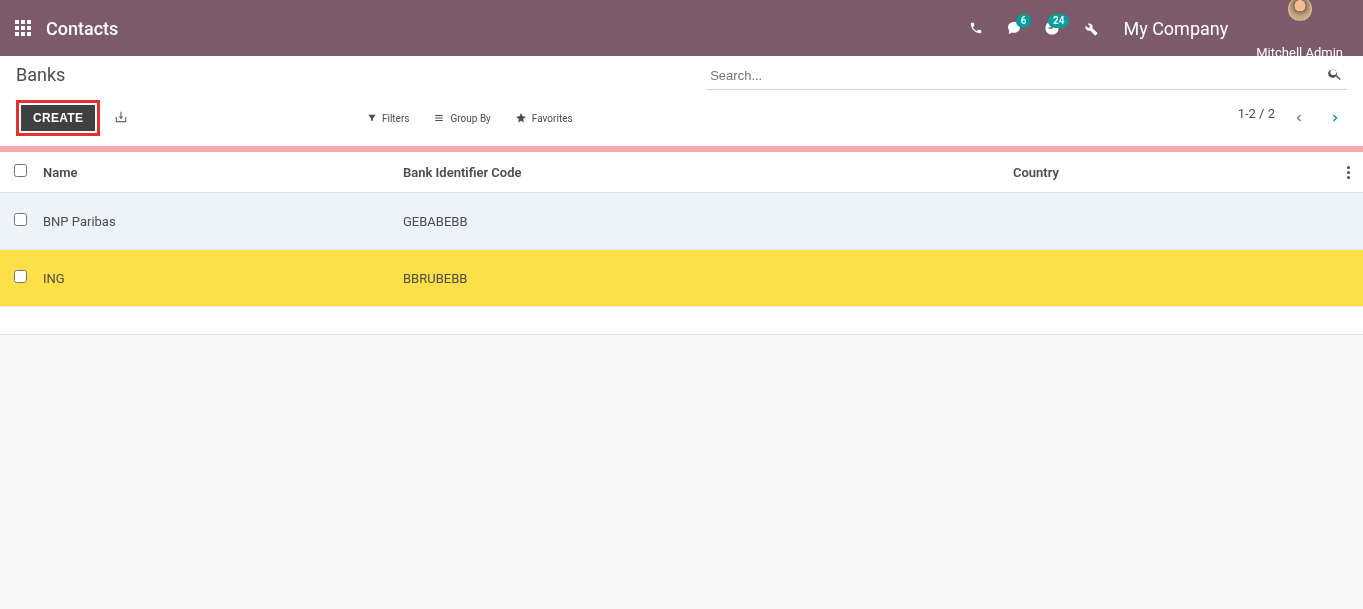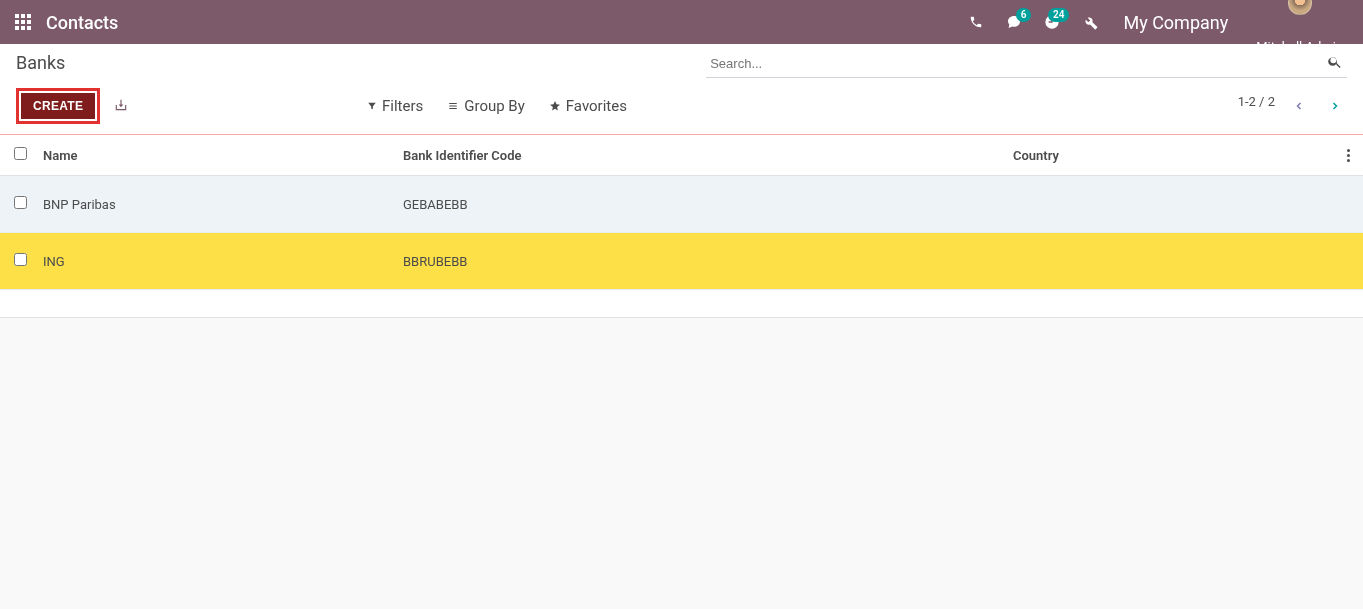--- a/index.html
+++ b/index.html
@@ -1,47 +1,47 @@
 <!DOCTYPE html>
 <html><head>
   <meta charset="utf-8">
   <style>
     * { margin: 0; padding: 0; box-sizing: border-box; }
     body { font-family: -apple-system, BlinkMacSystemFont, "Segoe UI", Roboto, "Helvetica Neue", Arial, sans-serif; font-size: 13px; color: #4c4c4c; background: #f9f9f9; width: 1363px; }
     
     
-    .navbar { height: 44px; background: #7c5a6a; display: flex; align-items: center; padding: 0 8px; color: #fff; }
+    .navbar { height: 56px; background: #7c5a6a; display: flex; align-items: center; padding: 0 8px; color: #fff; }
     .nav-apps { width: 30px; height: 30px; display: flex; align-items: center; justify-content: center; cursor: pointer; }
     .apps-grid { display: grid; grid-template-columns: repeat(3, 4px); grid-template-rows: repeat(3, 4px); gap: 2px; }
     .apps-grid span { background: #fff; width: 4px; height: 4px; }
     .nav-brand { font-size: 18px; font-weight: 500; margin-left: 8px; margin-right: 20px; }
     .nav-menu a { color: #fff; text-decoration: none; font-size: 13px; padding: 0 14px; line-height: 41px; display: inline-block; opacity: 0.95; }
     .nav-spacer { flex: 1; }
     .nav-right { display: flex; align-items: center; gap: 4px; }
     .nav-icon-btn { width: 34px; height: 41px; display: flex; align-items: center; justify-content: center; cursor: pointer; position: relative; }
     .nav-icon-btn svg { fill: #fff; }
     .badge { position: absolute; top: 6px; right: 0px; background: #00a09d; color: #fff; font-size: 10px; border-radius: 8px; padding: 0 5px; line-height: 14px; font-weight: 600; }
     .nav-company { color: #fff; font-size: 18px; padding: 0 12px; cursor: pointer; }
     .nav-user { display: flex; align-items: center; gap: 24px; color: #fff; font-size: 13px; padding: 0 12px; cursor: pointer; flex-direction: column; }
     .avatar { width: 24px; height: 24px; border-radius: 50%; background: radial-gradient(circle at 50% 35%, #f0c090 30%, #8b6f5c 31%, #c8a880 60%); border: 1px solid rgba(255,255,255,0.3); }
     
     
-    .control-panel { background: #fff; border-bottom: 1px solid #fca5a5; }
+    .control-panel { background: #fff; border-bottom: 6px solid #fca5a5; }
     .cp-top { display: flex; align-items: flex-start; padding: 8px 16px 4px 16px; }
     .breadcrumb { font-size: 18px; color: #4c4c4c; }
     .cp-search { flex: 1; margin-left: auto; max-width: 680px; display: flex; align-items: center; border-bottom: 1px solid #ced4da; margin-top: -2px; }
     .cp-search input { flex: 1; border: none; outline: none; font-size: 13px; padding: 6px 4px; color: #a16207; }
     .cp-search .search-btn { background: none; border: none; cursor: pointer; padding: 4px; }
     .cp-bottom { display: flex; align-items: center; padding: 6px 16px 10px 16px; }
     .cp-left { display: flex; align-items: center; gap: 6px; }
     .create-wrap { border: 3px solid #e2322f; padding: 2px; display: inline-block; }
-    .btn-create { background: #7f1d1d; color: #fff; border: none; font-size: 12px; font-weight: 600; padding: 6px 12px; cursor: pointer; letter-spacing: 0.3px; }
+    .btn-create { background: #404040; color: #fff; border: none; font-size: 12px; font-weight: 600; padding: 6px 12px; cursor: pointer; letter-spacing: 0.3px; }
     .btn-icon { background: none; border: none; cursor: pointer; color: #7c5a6a; padding: 6px 8px; }
     .cp-filters { display: flex; gap: 4px; margin-left: auto; margin-right: auto; width: 680px; justify-content: flex-start; padding-left: 10px;}
-    .filter-item { display: inline-flex; align-items: center; gap: 5px; font-size: 15px; color: #4c4c4c; padding: 4px 10px; cursor: pointer; }
+    .filter-item { display: inline-flex; align-items: center; gap: 5px; font-size: 10px; color: #4c4c4c; padding: 4px 10px; cursor: pointer; }
     .cp-pager { display: flex; gap: 12px; font-size: 13px; color: #4c4c4c; }
     .pager-arrow { width: 24px; height: 24px; display: flex; align-items: center; justify-content: center; cursor: pointer; }
     .pager-arrow svg { stroke: #7c7bad; }
     .pager-arrow.next svg { stroke: #00a09d; }
     
     
     .list-view { background: #fde047; }
     table { width: 100%; border-collapse: collapse; }
     thead th { text-align: left; font-weight: 600; font-size: 13px; padding: 12px 8px; border-bottom: 1px solid #dee2e6; color: #4c4c4c; background:#fff;}
     th.chk, td.chk { width: 34px; text-align: center; padding-left: 14px; }

